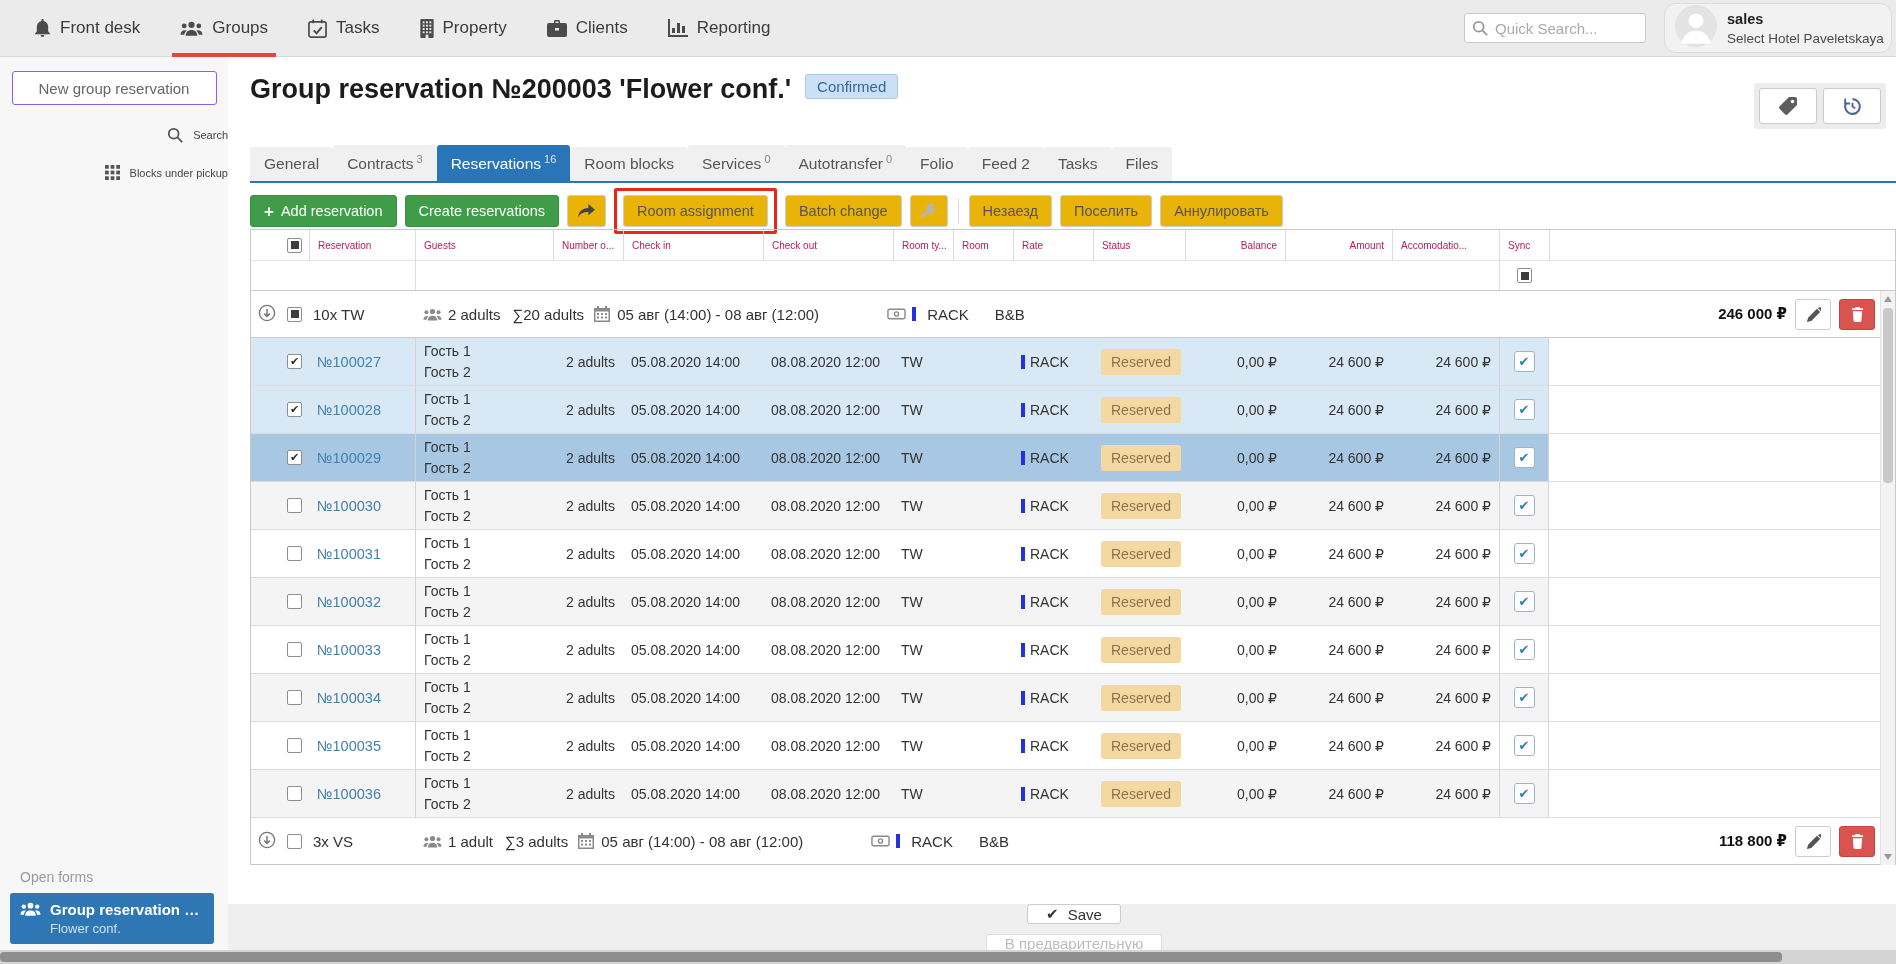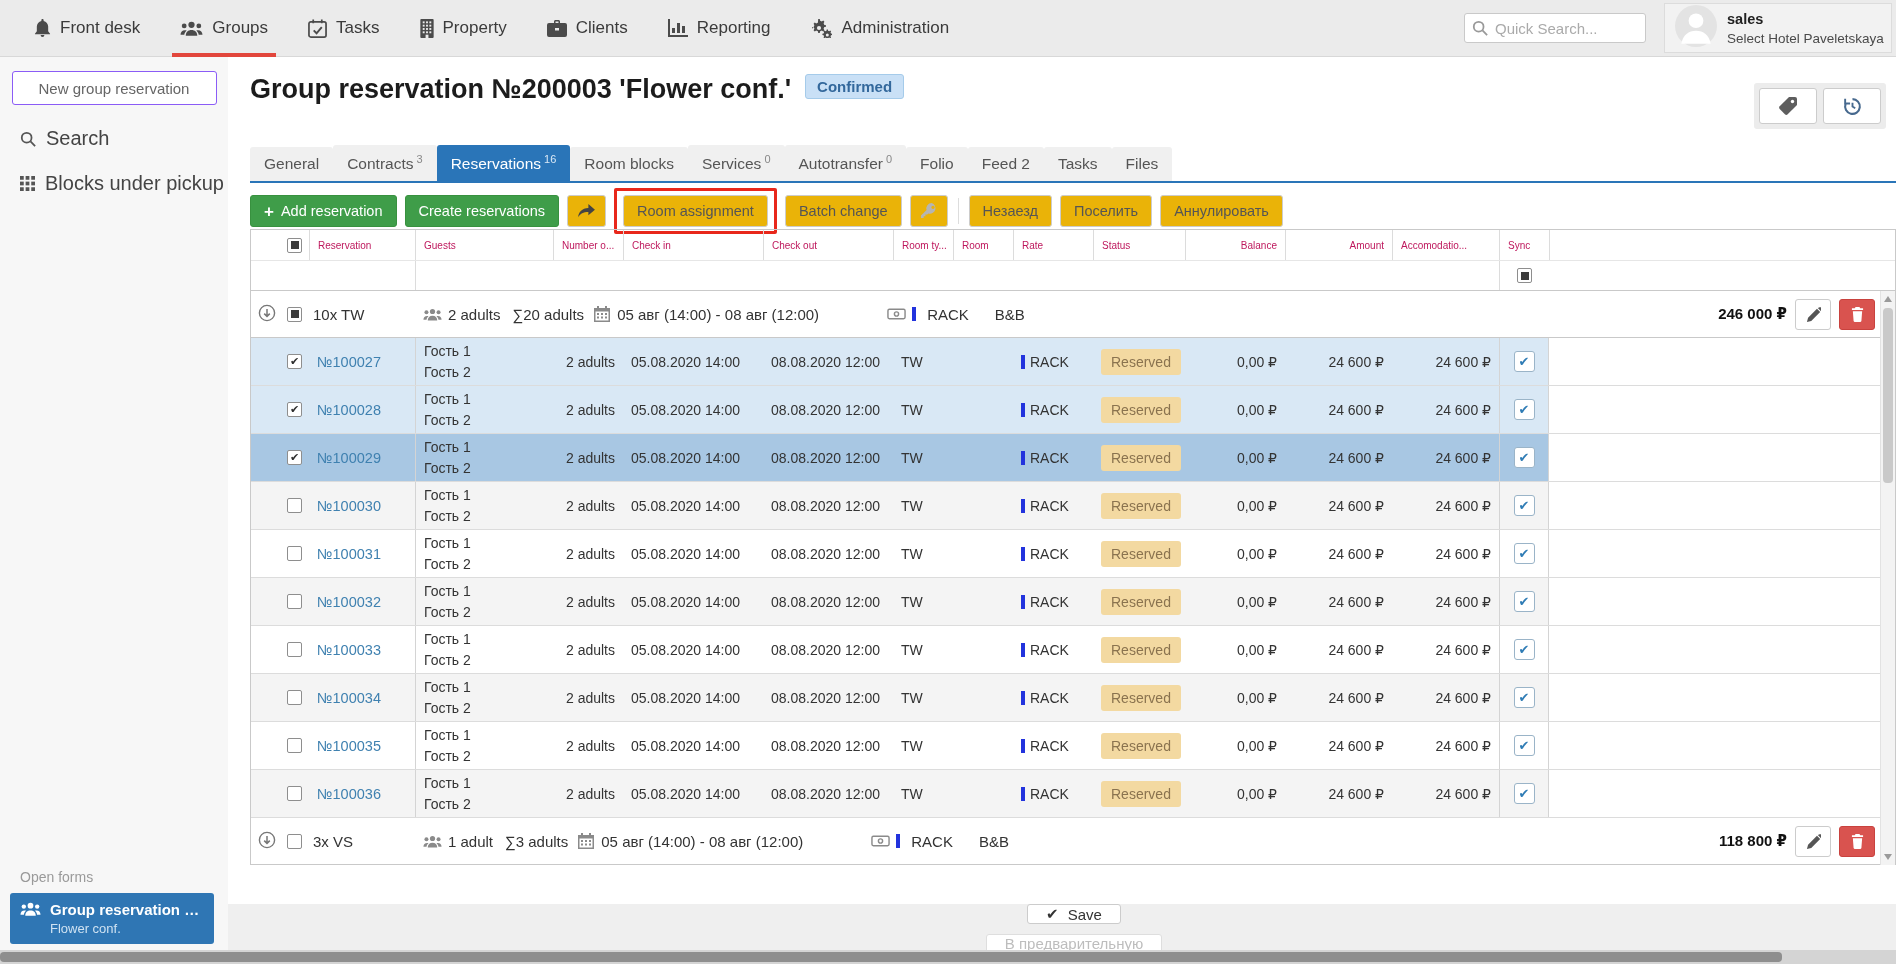--- a/index.html
+++ b/index.html
@@ -12,42 +12,42 @@
   .nav-item{position:relative;height:57px;display:flex;align-items:center;gap:9px;
     font-size:17px;color:#3b3b3b;cursor:pointer;white-space:nowrap;}
   .nav-item svg{display:block;}
   .nav-item.active::after{content:"";position:absolute;left:-8px;right:-8px;bottom:0;height:4px;background:#e2463c;}
   .search-wrap{position:absolute;right:250px;top:13px;}
   .search-wrap svg{position:absolute;left:8px;top:7px;}
   .search-wrap input{width:182px;height:30px;border:1px solid #c9c9c9;border-radius:3px;
     padding:0 8px 0 30px;font-size:15px;color:#333;background:#fff;font-family:inherit;}
   .search-wrap input::placeholder{color:#aaa;}
   .user-box{position:absolute;right:4px;top:3px;bottom:3px;width:228px;background:#f2f2f2;
-    border:1px solid #dcdcdc;border-radius:0;display:flex;align-items:center;gap:10px;padding:0 10px;cursor:pointer;}
+    border:1px solid #dcdcdc;border-radius:12px;display:flex;align-items:center;gap:10px;padding:0 10px;cursor:pointer;}
   .user-name{font-size:14.5px;font-weight:bold;color:#222;}
   .user-hotel{font-size:13.5px;color:#4a4a4a;margin-top:4px;white-space:nowrap;}
 
   
   .sidebar{position:absolute;left:0;top:57px;bottom:14px;width:228px;background:#f7f7f7;}
   .new-group-btn{display:block;width:205px;margin:14px auto 0;height:34px;background:#fff;
     border:1px solid #8b5cf6;border-radius:3px;font-size:15px;color:#666;cursor:pointer;font-family:inherit;}
-  .side-item{display:flex;align-items:center;gap:10px;font-size:20px;color:#444;
-    margin:22px 0 0 20px;cursor:pointer;}
+  .side-item{display:flex;align-items:center;gap:10px;font-size:11px;color:#444;
+    margin:22px 0 0 20px;cursor:pointer;justify-content:flex-end;}
   .open-forms{position:absolute;left:10px;right:14px;bottom:6px;}
   .open-forms-label{font-size:14px;color:#9a9a9a;margin:0 0 8px 10px;}
   .open-form-card{background:#2f76b4;border-radius:3px;padding:8px 10px;display:flex;gap:9px;cursor:pointer;}
   .open-form-title{font-size:15px;font-weight:bold;color:#fff;white-space:nowrap;overflow:hidden;
     text-overflow:ellipsis;max-width:160px;}
   .open-form-sub{font-size:13px;color:#cfe2f2;margin-top:3px;}
 
   
   .main{position:absolute;left:228px;top:57px;right:0;bottom:14px;background:#fff;}
   .page-title{position:absolute;top:17px;left:22px;font-size:27px;font-weight:bold;color:#1c1c1c;}
   .status-badge{display:inline-block;vertical-align:6px;margin-left:14px;background:#c9e0f6;
-    border:1px solid #a5cbea;border-radius:3px;color:#33689c;font-size:15px;font-weight:bold;padding:3px 11px;}
+    border:1px solid #a5cbea;border-radius:3px;color:#33689c;font-size:15px;font-weight:normal;padding:3px 11px;}
   .page-actions{position:absolute;top:26px;right:10px;background:#ececec;border-radius:3px;
     padding:5px;display:flex;gap:6px;}
   .page-actions .sq-btn{width:58px;height:36px;background:#fff;border:1px solid #ccc;border-radius:3px;
     display:flex;align-items:center;justify-content:center;cursor:pointer;}
 
   
   .tabs{position:absolute;top:88px;left:22px;right:0;display:flex;align-items:flex-end;
     border-bottom:2px solid #2a75b8;}
   .tab{background:#f0f0f0;color:#555;font-size:15.5px;padding:8px 14px;border-radius:3px 3px 0 0;
     cursor:pointer;white-space:nowrap;}
@@ -209,31 +209,20 @@
   <div class="nav-item">
     <span>
         <svg width="20" height="18" viewBox="0 0 20 18" fill="#4b4b4b">
           <path d="M0 0h2v16h18v2H0z"></path>
           <rect x="4" y="9" width="3" height="5"></rect>
           <rect x="9" y="4" width="3" height="10"></rect>
           <rect x="14" y="7" width="3" height="7"></rect>
         </svg>
       </span>
     <span>Reporting</span>
-  </div>
-  <div class="nav-item">
-    <span>
-        <svg width="22" height="20" viewBox="0 0 22 20" fill="#4b4b4b">
-          <path d="M8.2 1h1.6l.3 1.7c.6.2 1.1.4 1.6.7l1.6-.8 1.1 1.1-.8 1.6c.3.5.5 1 .7 1.6l1.7.3v1.6l-1.7.3c-.2.6-.4 1.1-.7 1.6l.8 1.6-1.1 1.1-1.6-.8c-.5.3-1 .5-1.6.7l-.3 1.7H8.2l-.3-1.7a5.5 5.5 0 0 1-1.6-.7l-1.6.8-1.1-1.1.8-1.6a5.5 5.5 0 0 1-.7-1.6L2 10.8V9.2l1.7-.3c.2-.6.4-1.1.7-1.6l-.8-1.6 1.1-1.1 1.6.8c.5-.3 1-.5 1.6-.7z"></path>
-          <circle cx="9" cy="10" r="2.1" fill="#ebebeb"></circle>
-          <path d="M16.7 11.5h1.2l.2 1.2c.4.1.8.3 1.1.5l1.1-.6.8.8-.6 1.1c.2.3.4.7.5 1.1l1.2.2v1.2l-1.2.2c-.1.4-.3.8-.5 1.1l.6 1.1-.8.8-1.1-.6c-.3.2-.7.4-1.1.5l-.2 1.2h-1.2l-.2-1.2a3.9 3.9 0 0 1-1.1-.5l-1.1.6-.8-.8.6-1.1a3.9 3.9 0 0 1-.5-1.1l-1.2-.2v-1.2l1.2-.2c.1-.4.3-.8.5-1.1l-.6-1.1.8-.8 1.1.6c.3-.2.7-.4 1.1-.5z"></path>
-          <circle cx="17.3" cy="17" r="1.5" fill="#ebebeb"></circle>
-        </svg>
-      </span>
-    <span>Administration</span>
   </div>
 
   <div class="search-wrap">
     <svg width="16" height="16" viewBox="0 0 18 18" fill="none" stroke="#999" stroke-width="2">
         <circle cx="7.5" cy="7.5" r="5.5"></circle>
         <path d="M11.8 11.8L17 17"></path>
       </svg>
     <input type="text" placeholder="Quick Search..." style="">
   </div>
 

